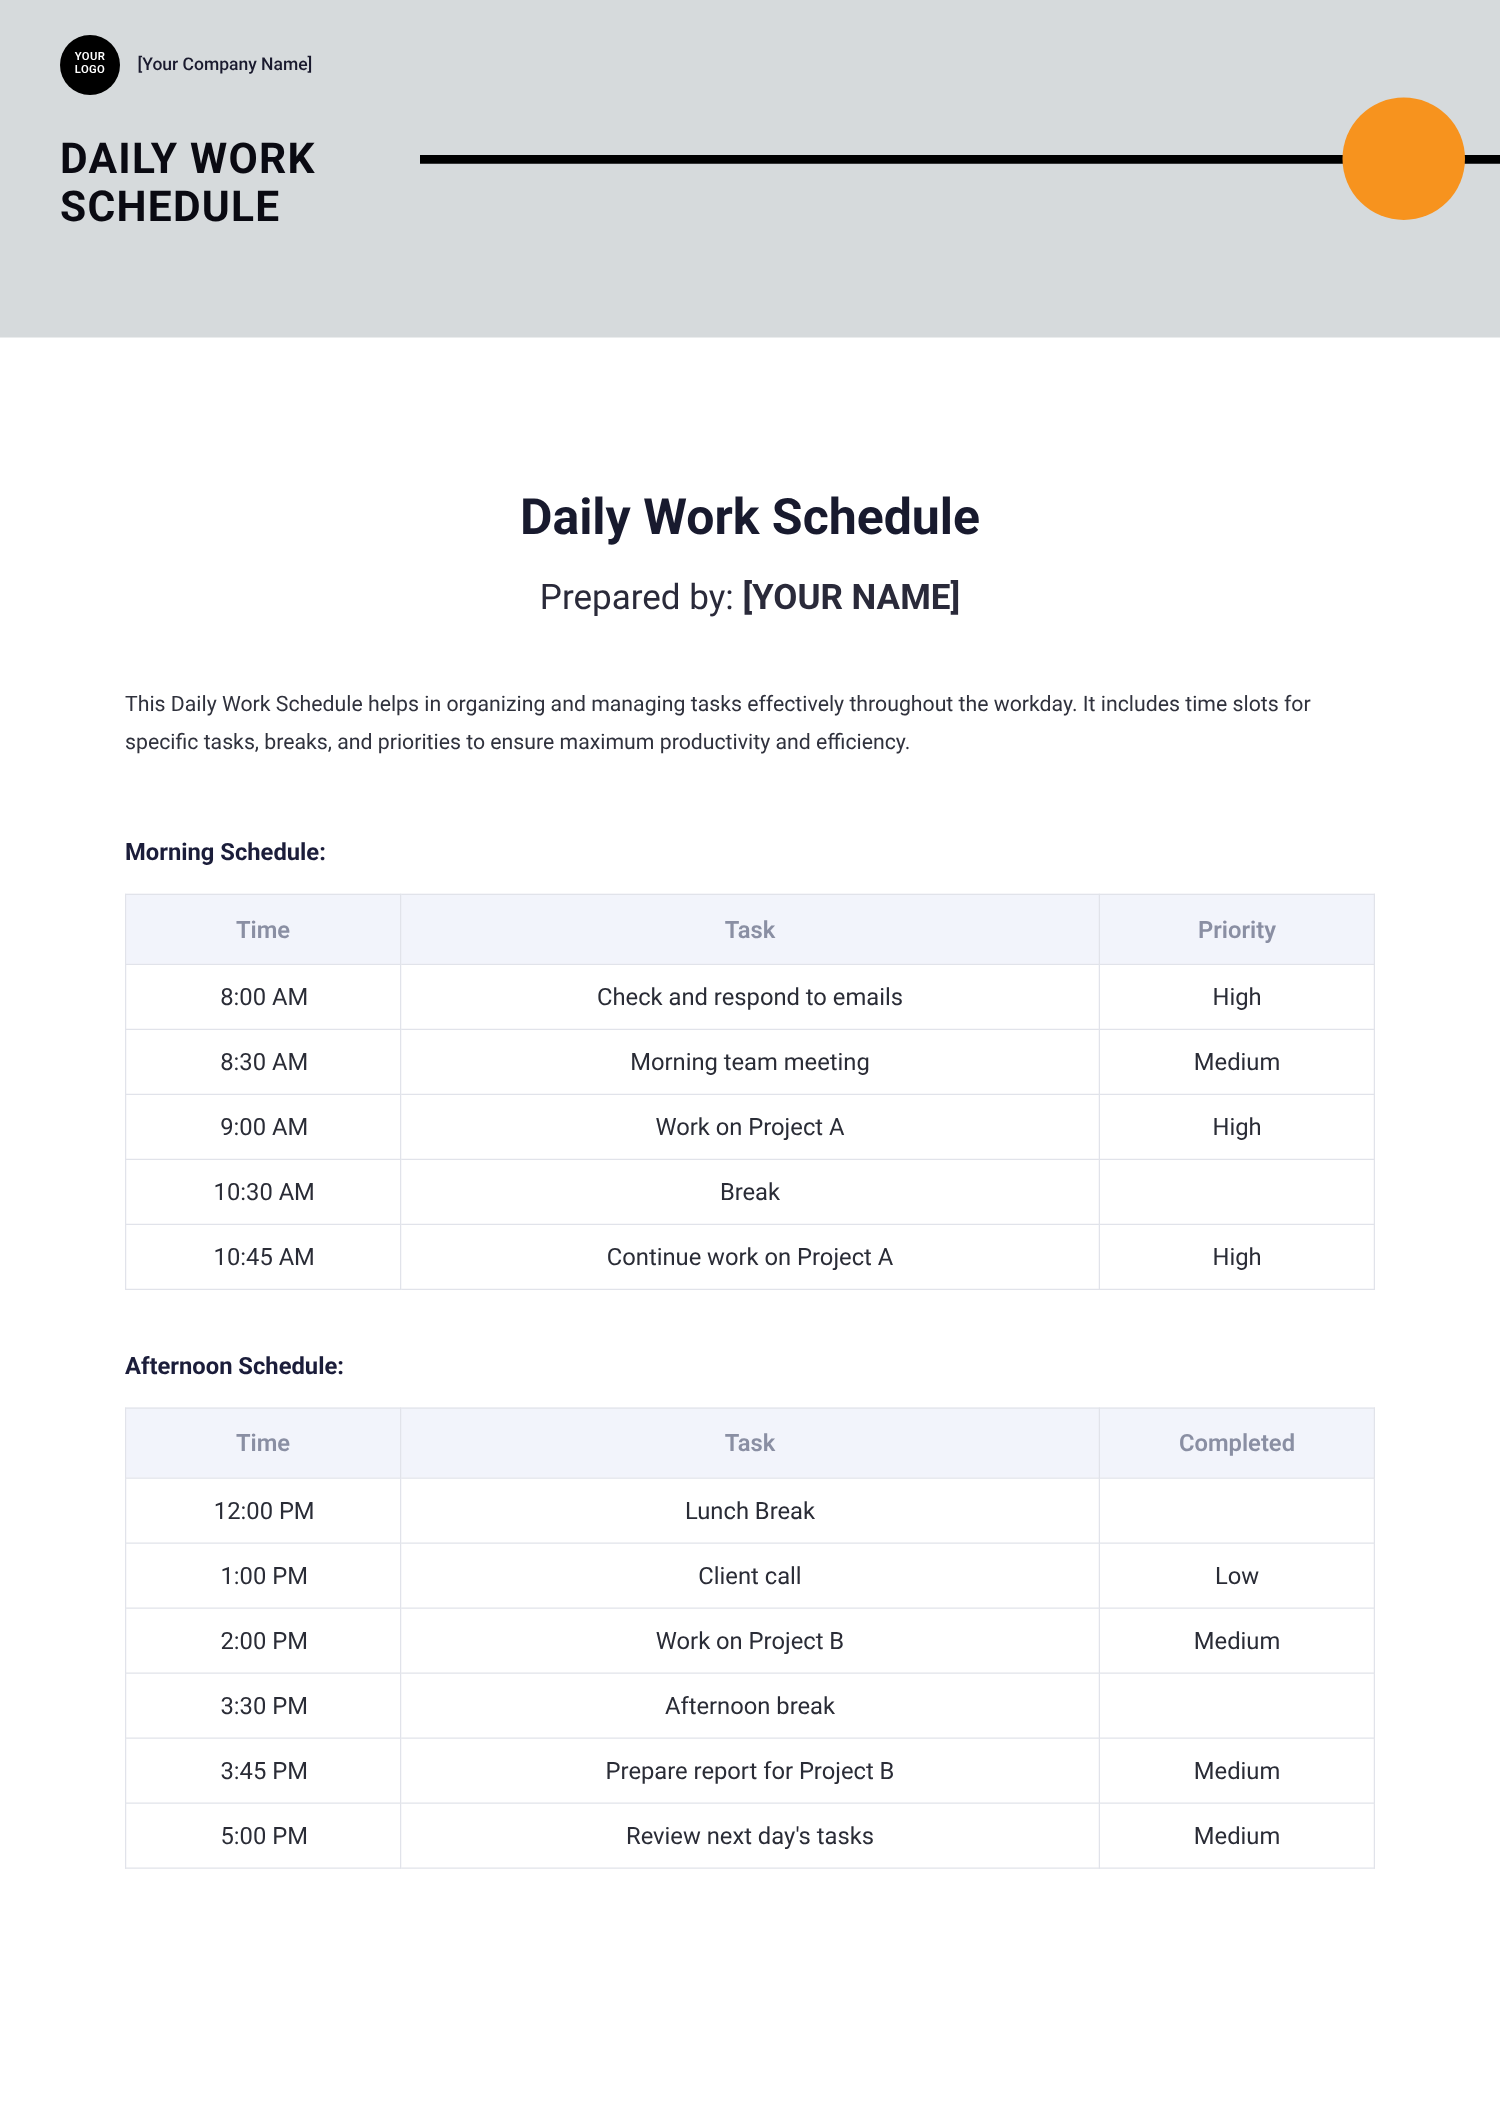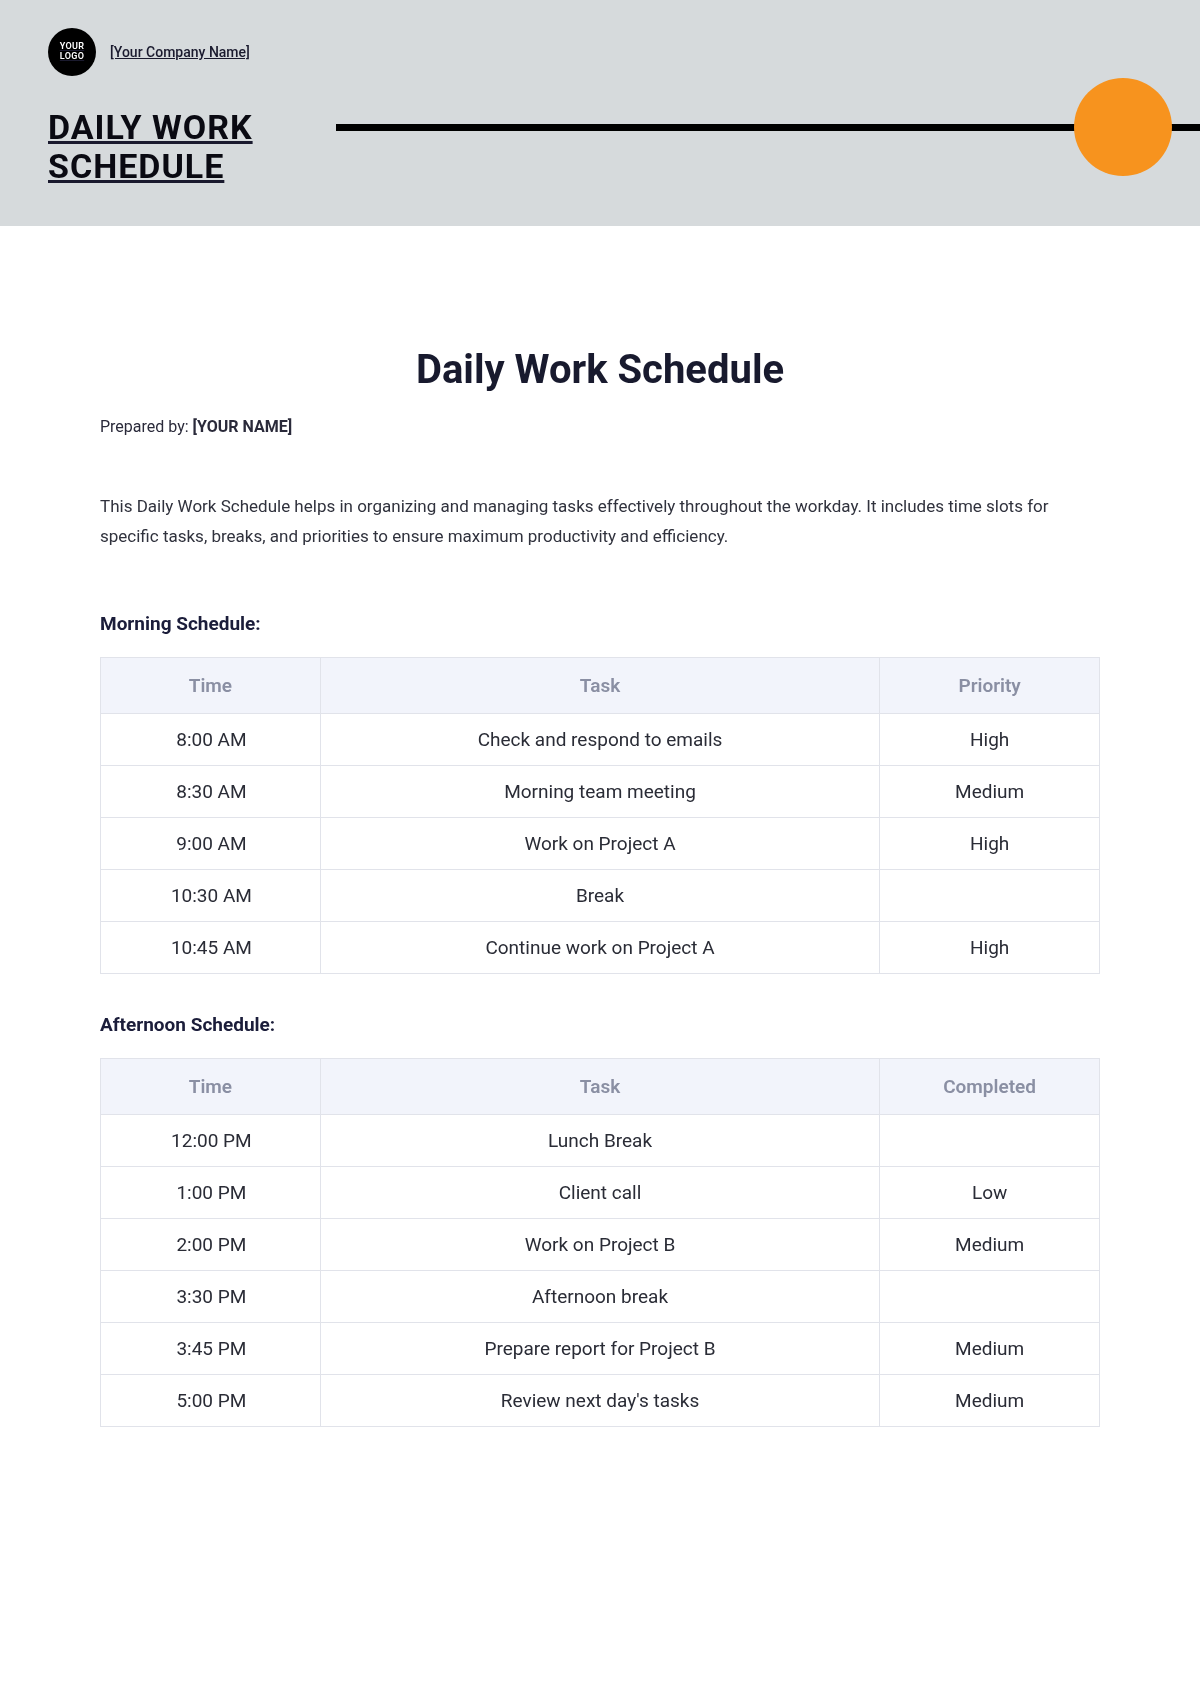--- a/index.html
+++ b/index.html
@@ -5,24 +5,23 @@
   * { box-sizing: border-box; margin: 0; padding: 0; }
   body {
     font-family: -apple-system, BlinkMacSystemFont, "Segoe UI", Roboto, Helvetica, Arial, sans-serif;
     background: #ffffff;
     width: 1200px;
     color: #1a1a2e;
   }
   .header-band {
     background: #d6dadc;
     width: 100%;
-    padding: 28px 48px 40px 48px;
+    padding: 28px 48px 84px 48px;
     position: relative;
     overflow: visible;
-    text-decoration: underline;
   }
   .brand-row {
     display: flex;
     align-items: center;
     gap: 14px;
   }
   .logo-circle {
     width: 48px;
     height: 48px;
     background: #000;
@@ -84,41 +83,42 @@
     padding: 120px 100px 60px 100px;
   }
   .doc-title {
     text-align: center;
     font-size: 40px;
     font-weight: 700;
     color: #181a2e;
     margin-bottom: 24px;
   }
   .prepared-by {
-    font-size: 16px;
+    text-align: center;
+    font-size: 28px;
     color: #2a2a3a;
     margin-bottom: 56px;
   }
   .prepared-by .strong { font-weight: 700; }
   .intro {
     font-size: 17px;
     line-height: 1.75;
     color: #30323d;
     margin-bottom: 60px;
   }
   .section-heading {
     font-size: 19px;
     font-weight: 700;
     color: #1b1d3a;
     margin-bottom: 22px;
   }
   table.sched {
     border-collapse: collapse;
     width: 100%;
-    margin-bottom: 39px;
+    margin-bottom: 49px;
     font-size: 19px;
   }
   table.sched th {
     background: #f2f4fb;
     color: #8a8fa3;
     font-weight: 600;
     padding: 16px 12px;
     border: 1px solid #e1e3ea;
     text-align: center;
   }

